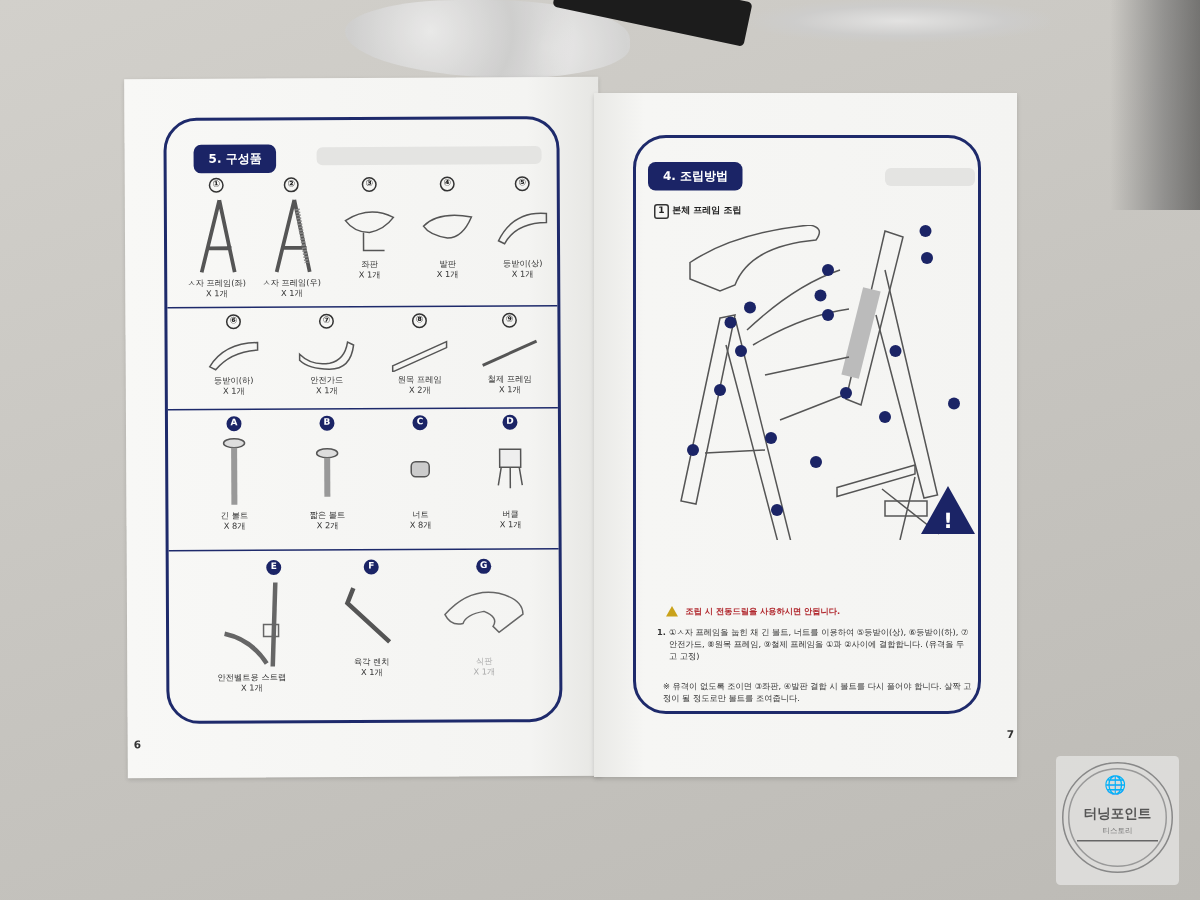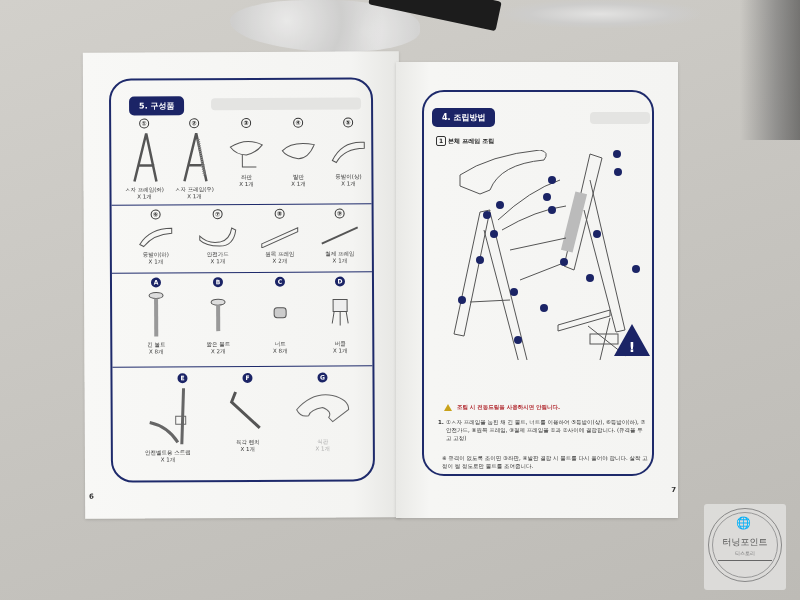--- a/index.html
+++ b/index.html
@@ -74,21 +74,21 @@
   .instruction { position: absolute; left: 22px; top: 326px; width: 200px; font-size: 5.5px; color: #333; line-height: 8px; }
   .instruction .n { position: absolute; left: -8px; font-weight: bold; }
   .note { position: absolute; left: 18px; top: 362px; width: 210px; font-size: 5.5px; color: #333; line-height: 8px; }
   .watermark {
     position: absolute; left: 704px; top: 504px; width: 82px; height: 86px;
     background: rgba(230,230,228,0.75); border-radius: 3px;
   }
   .wm-circle { position: absolute; left: 4px; top: 4px; width: 74px; height: 74px; border: 1.5px solid #888; border-radius: 50%; }
   .wm-circle-inner { position: absolute; left: 3px; top: 3px; right: 3px; bottom: 3px; border: 1px solid #999; border-radius: 50%; }
   .wm-globe { position: absolute; left: 32px; top: 12px; font-size: 12px; color: #555; }
-  .wm-title { position: absolute; left: 0; right: 0; top: 32px; text-align: center; font-size: 9px; font-weight: normal; color: #555; }
+  .wm-title { position: absolute; left: 0; right: 0; top: 32px; text-align: center; font-size: 9px; font-weight: bold; color: #555; }
   .wm-sub { position: absolute; left: 0; right: 0; top: 46px; text-align: center; font-size: 5px; color: #777; }
   .wm-line { position: absolute; left: 14px; right: 14px; top: 56px; border-top: 1px solid #666; }
 </style>
 </head>
 <body>
 
 <div class="desk"></div>
 <div class="bubble-wrap"></div>
 <div class="bubble-wrap2"></div>
 <div class="black-bar"></div>

